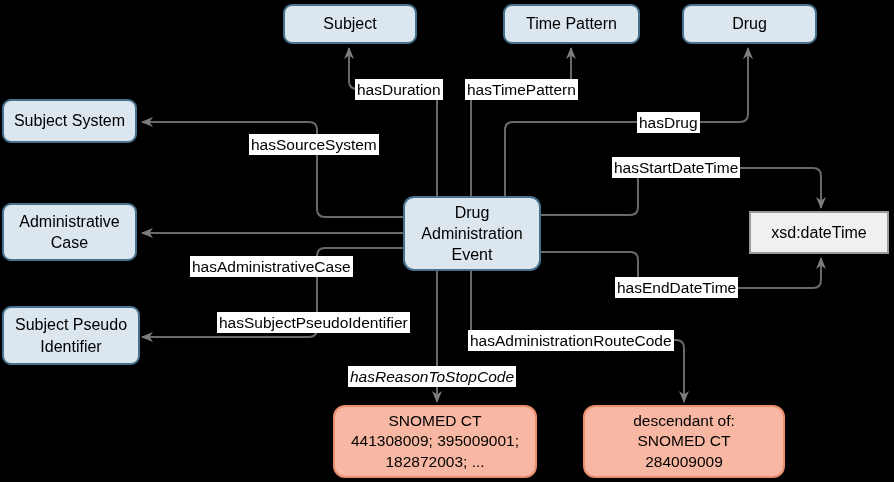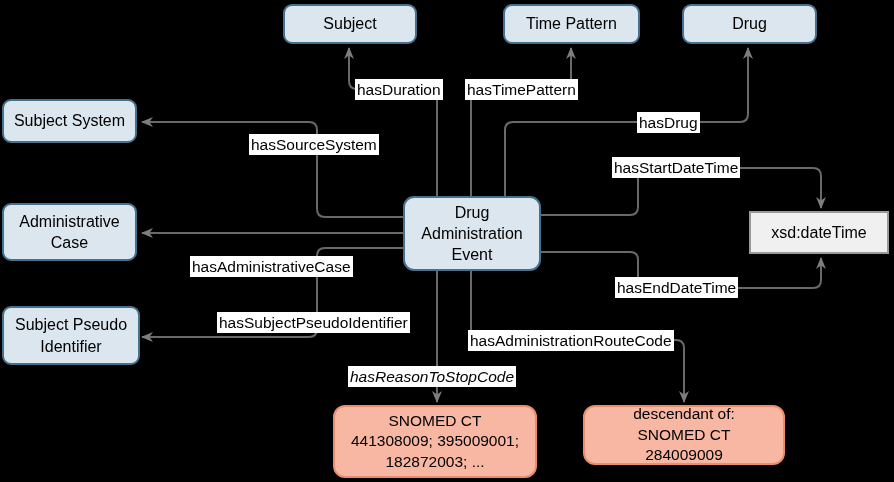--- a/index.html
+++ b/index.html
@@ -135,19 +135,19 @@
 Event</span>
   </div>
   <div class="node datatype" style="left:749px; top:211px; width:140px; height:43px;">
     <span>xsd:dateTime</span>
   </div>
   <div class="node code" style="left:333px; top:405px; width:204px; height:73px;">
     <span>SNOMED CT
 441308009; 395009001;
 182872003; ...</span>
   </div>
-  <div class="node code" style="left:583px; top:405px; width:202px; height:60px;">
+  <div class="node code" style="left:583px; top:405px; width:202px; height:73px;">
     <span>descendant of:
 SNOMED CT
 284009009</span>
   </div>
 
 </div>
 
 </body></html>

